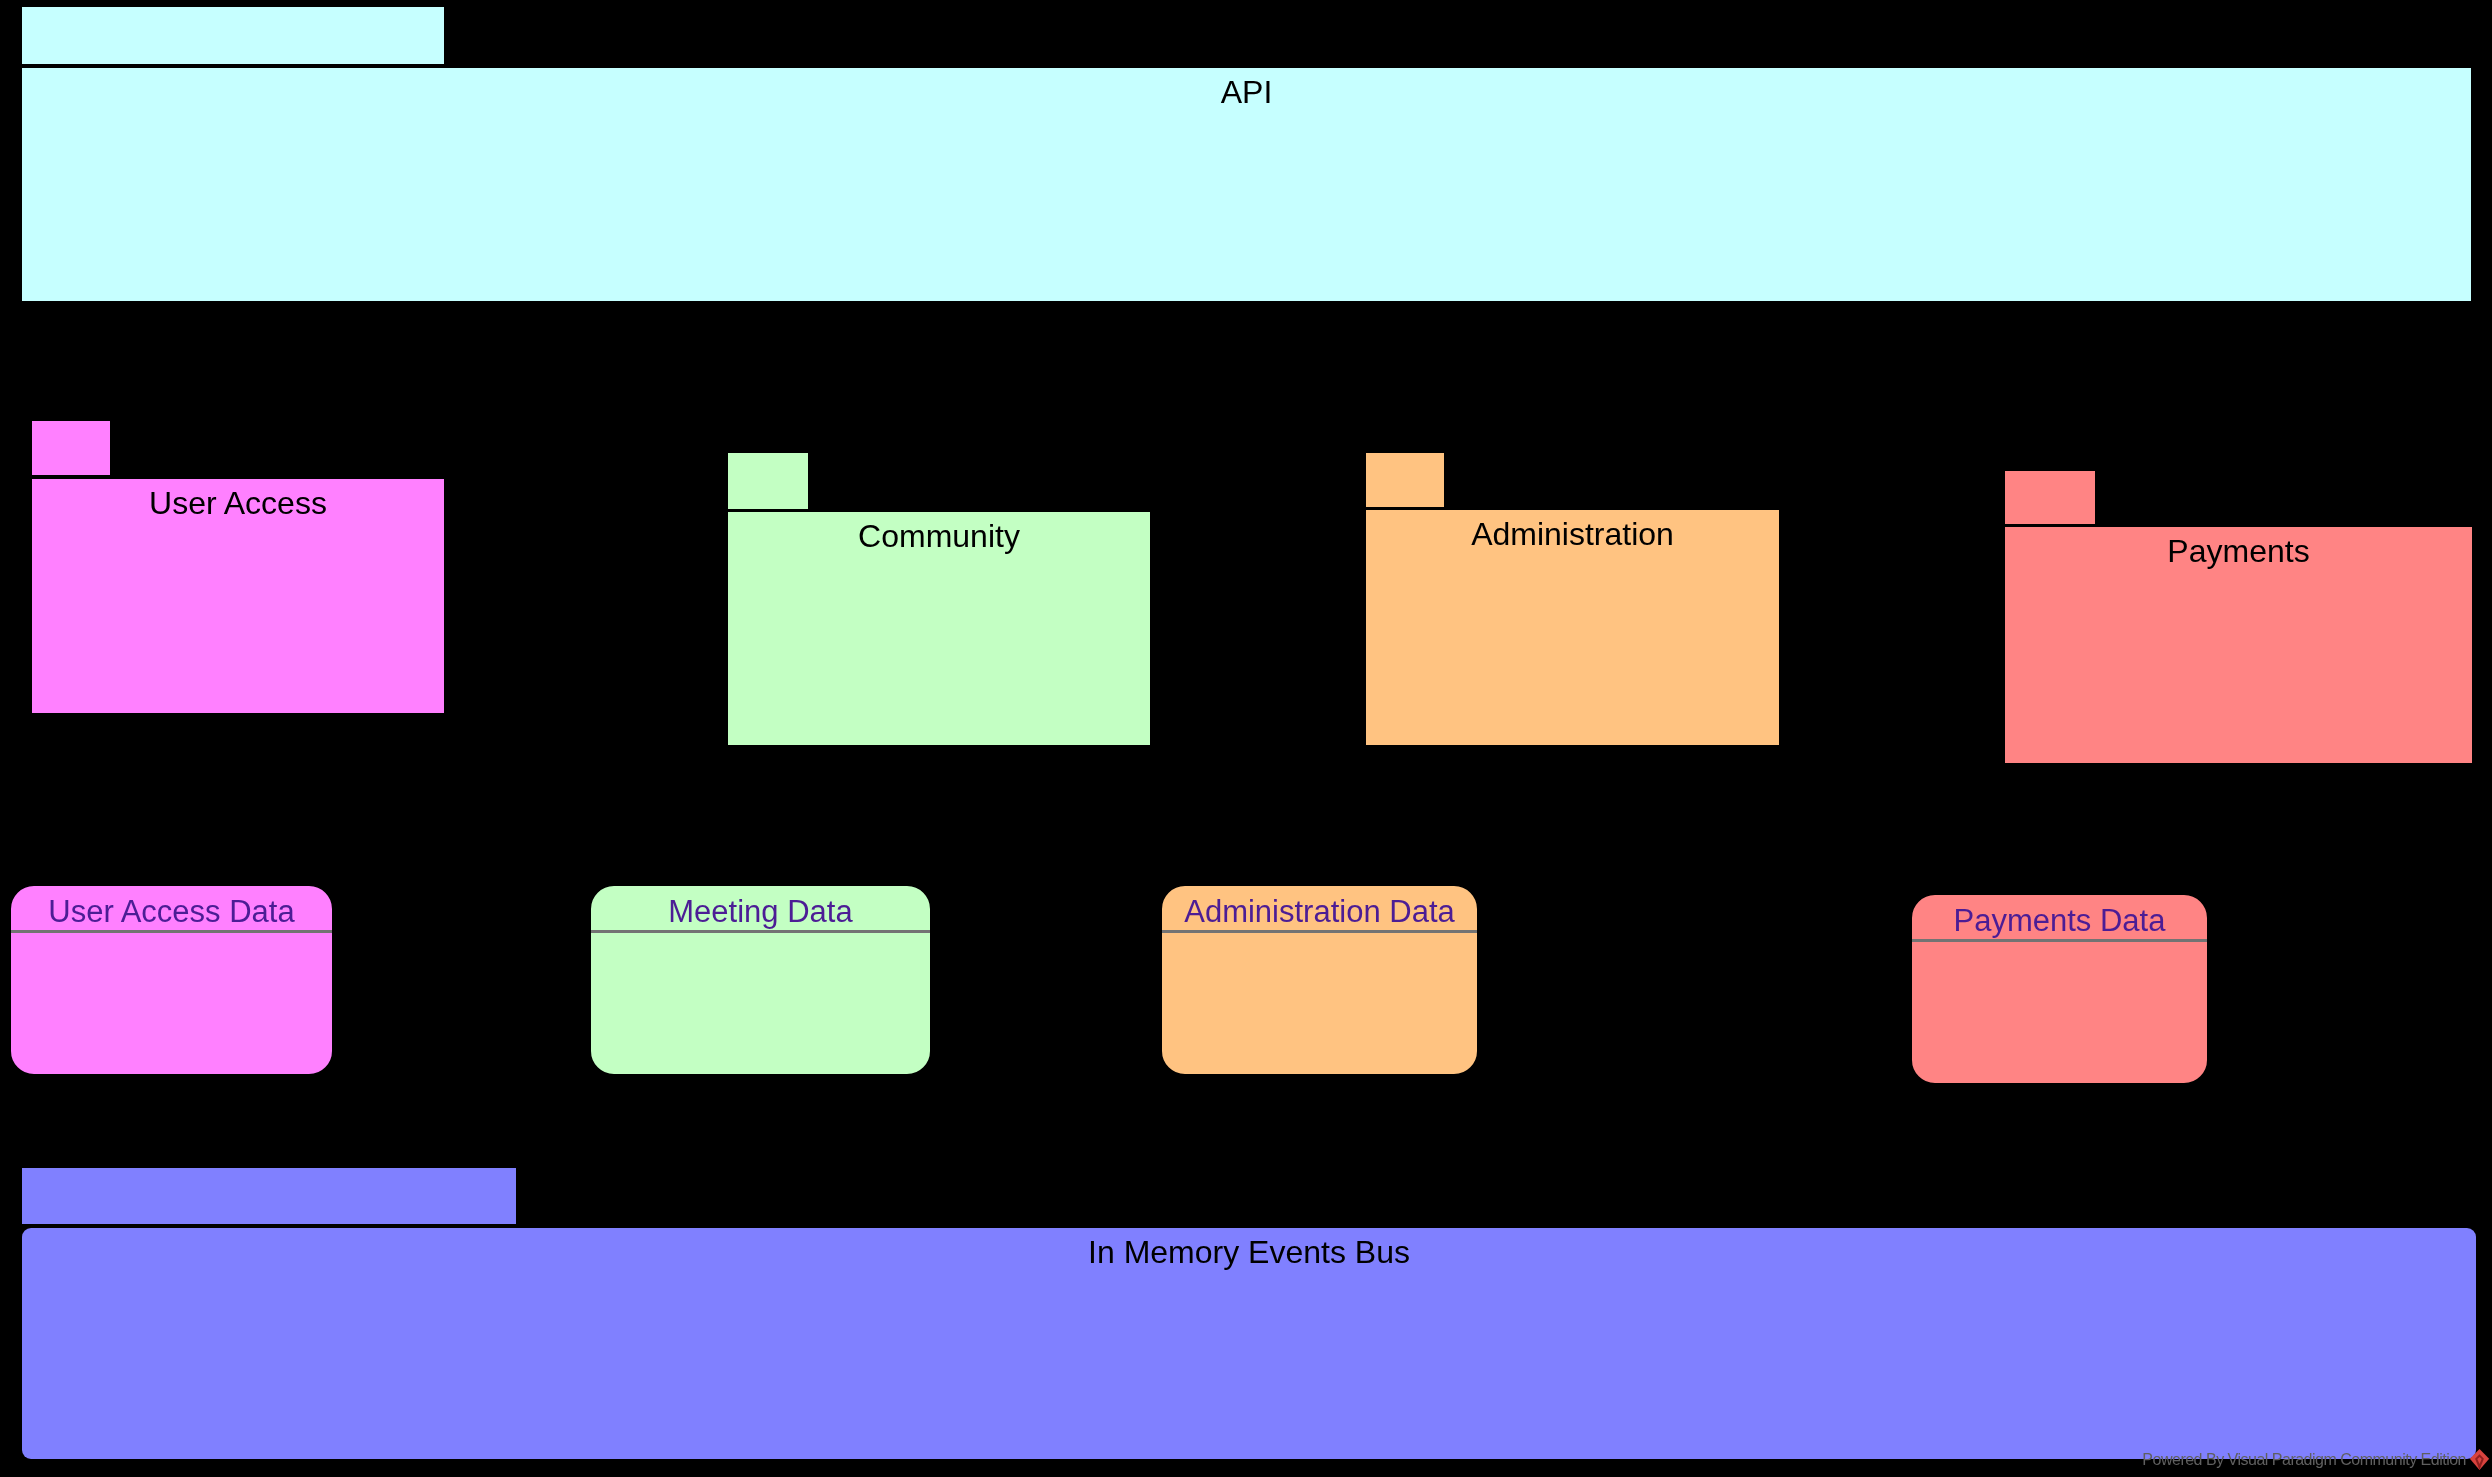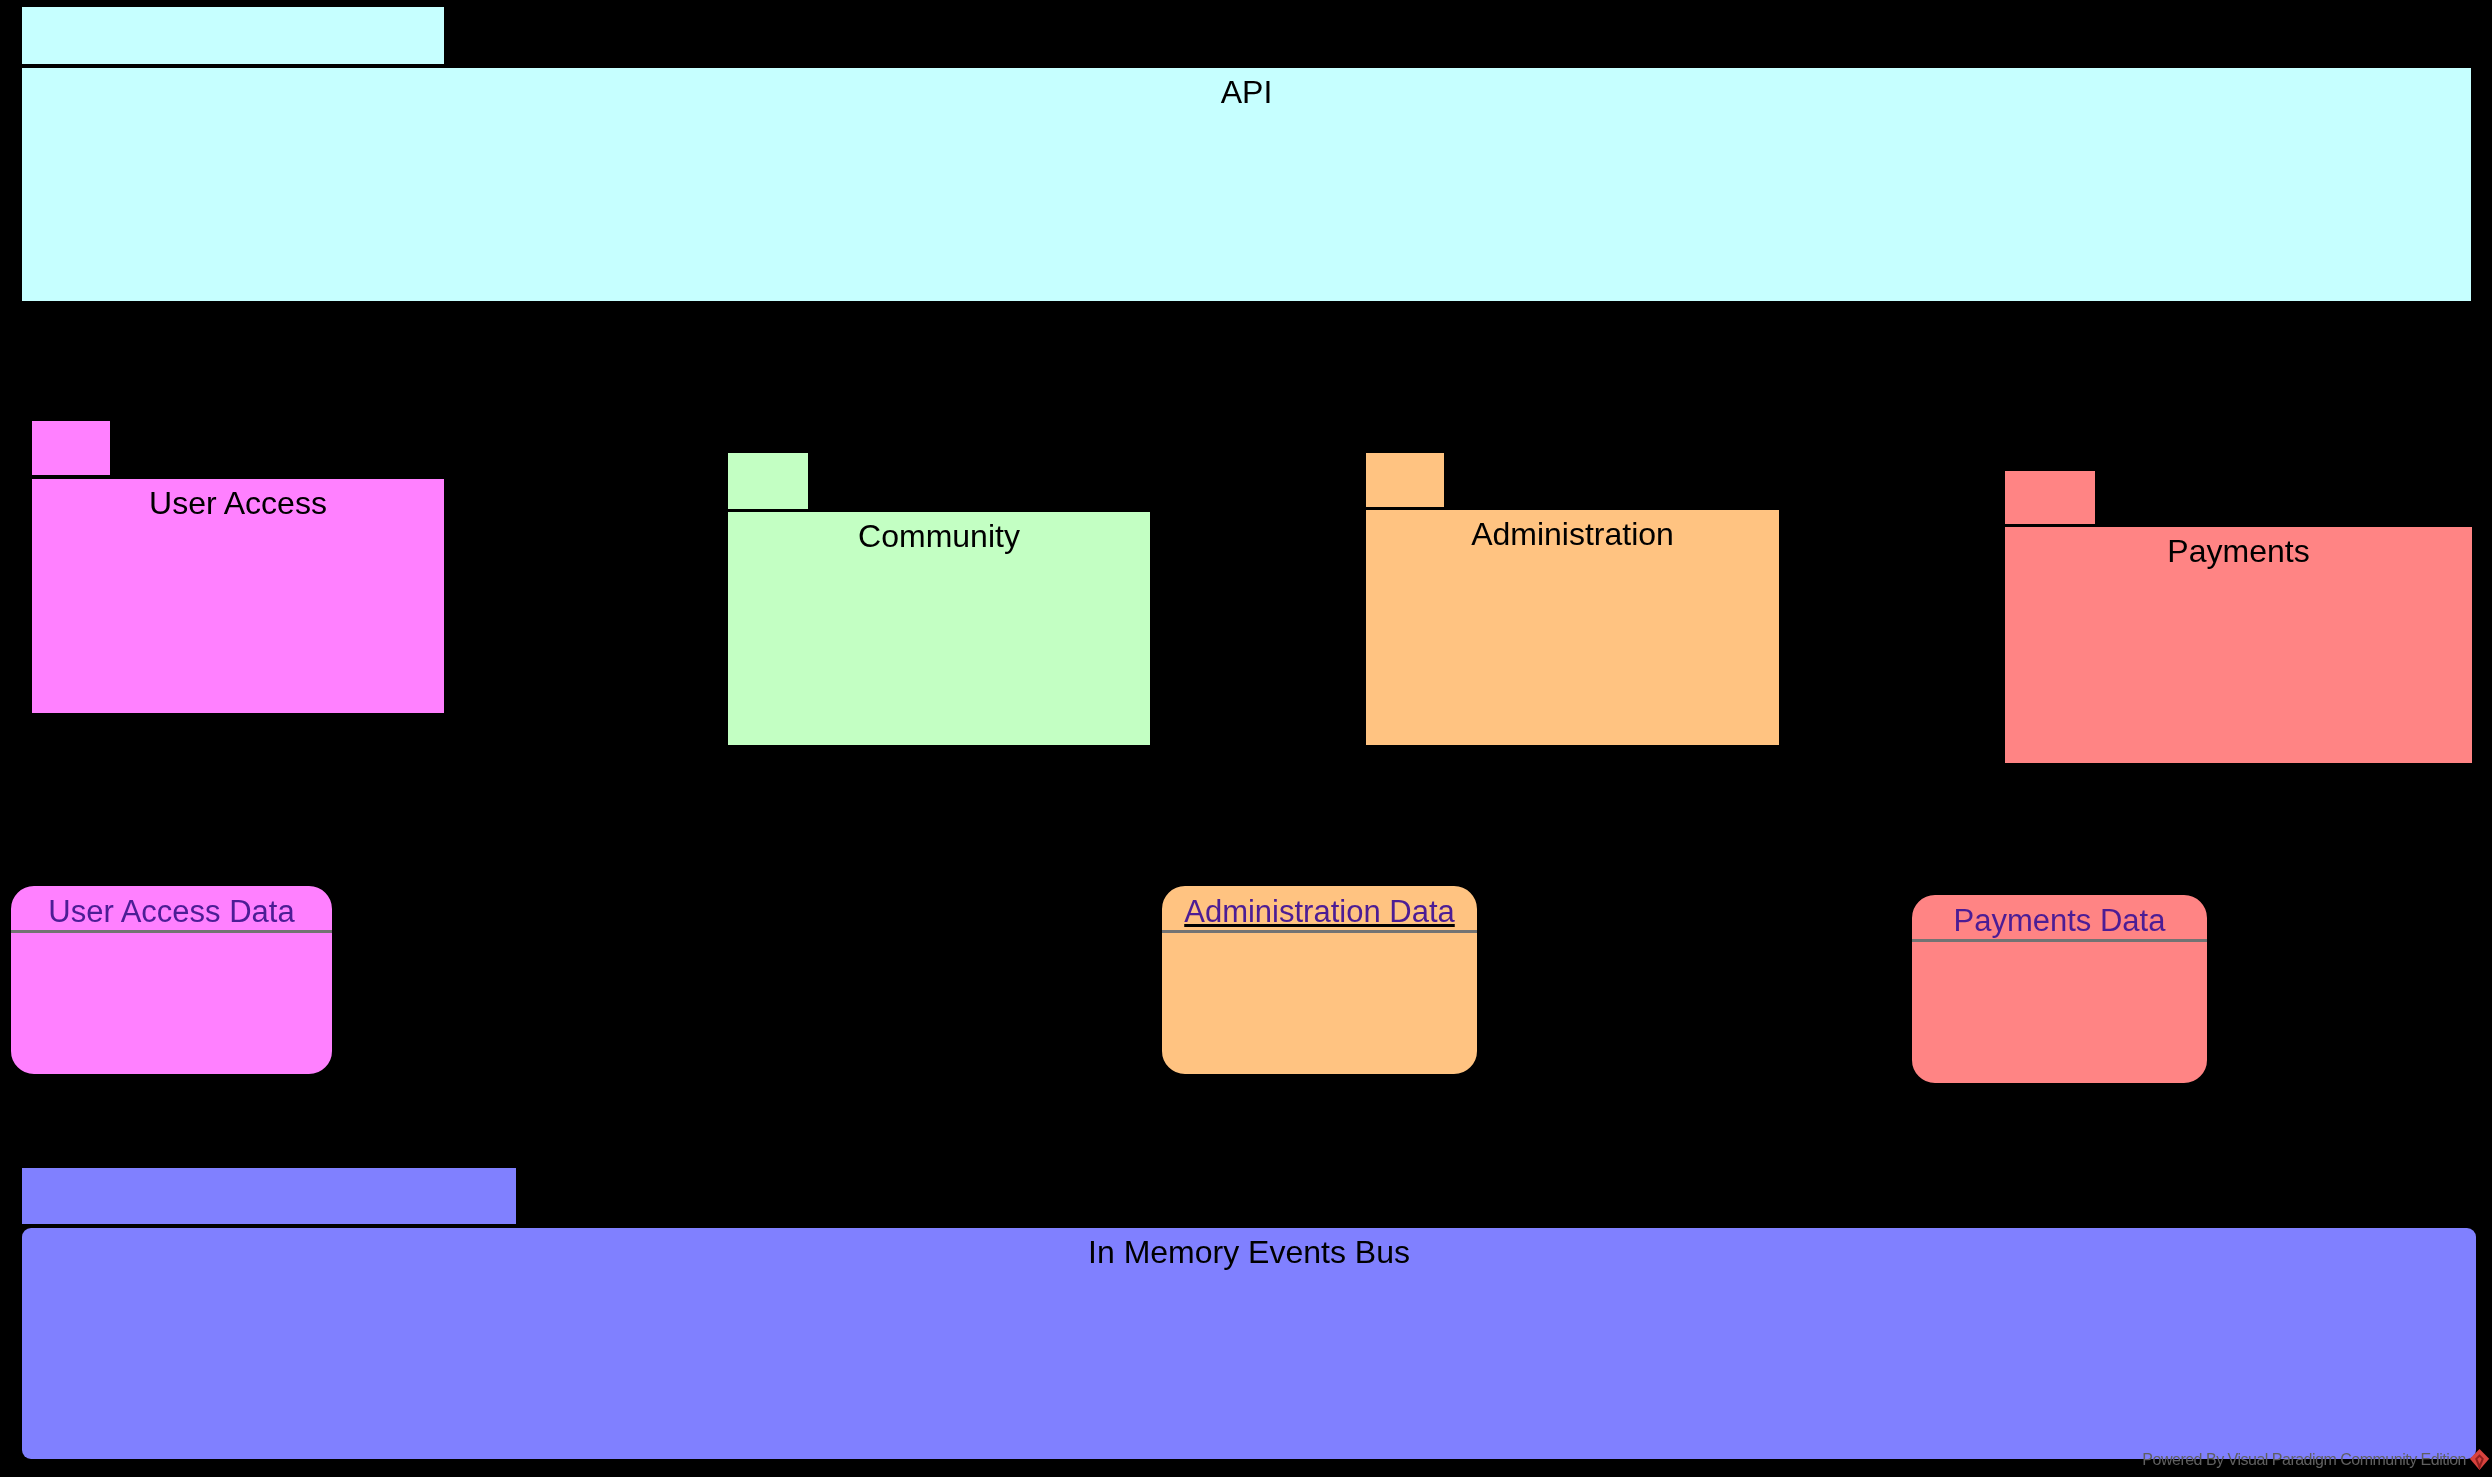--- a/index.html
+++ b/index.html
@@ -118,22 +118,27 @@
   <div class="pkg-body pm-body" style="background-color: rgb(255, 132, 132);">
     <span class="pkg-label">Payments</span>
   </div>
 
   <div class="node uad-node" style="background-color: rgb(255, 128, 255);">
     <div class="node-header">
       <span>User Access Data</span>
     </div>
   </div>
 
+  <div class="node mtd-node" style="background-color: rgb(195, 255, 195);">
+    <div class="node-header">
+      <span>Meeting Data</span>
+    </div>
+  </div>
 
-  <div class="node add-node" style="background-color: rgb(255, 195, 129); text-decoration: underline;">
+  <div class="node add-node" style="background-color: rgb(255, 195, 129);">
     <div class="node-header">
       <span>Administration Data</span>
     </div>
   </div>
 
   <div class="node pmd-node" style="background-color: rgb(255, 132, 132);">
     <div class="node-header">
       <span>Payments Data</span>
     </div>
   </div>

